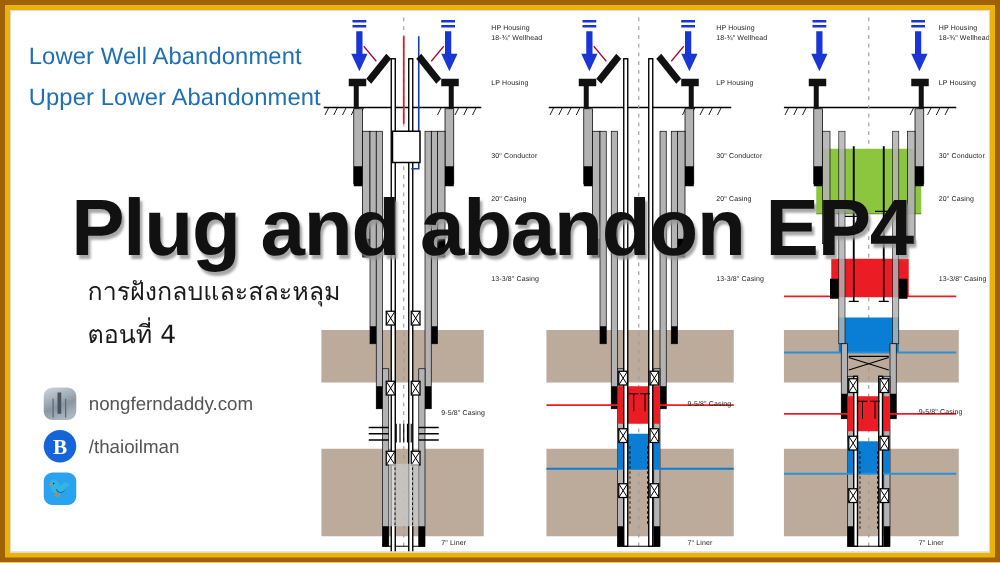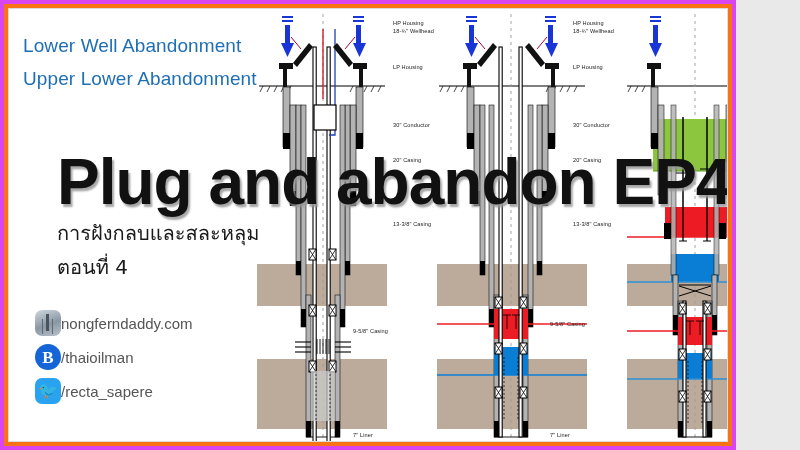--- a/index.html
+++ b/index.html
@@ -2,23 +2,23 @@
 <html><head>
 <meta charset="utf-8">
 <style>
   html,body{margin:0;padding:0;}
   body{
     width:800px;height:450px;overflow:hidden;
     background:#e9e9e9;
     font-family:"Liberation Sans","DejaVu Sans",sans-serif;
   }
   #canvas{
-    position:relative;width:736px;height:450px;
-    background:#f97316;
-    border:4px solid #d946ef;
+    position:relative;width:800px;height:450px;
+    background:#eab308;
+    border:4px solid #a16207;
     box-sizing:border-box;
   }
   #inner{
     position:absolute;inset:4px;
     background:#ffffff;
     border:1px solid #dcdcdc;
     overflow:hidden;
   }
 
   
@@ -33,21 +33,21 @@
   #hdr2{top:59px;}
 
   #main-title{
     position:absolute;left:48px;top:136px;
     font-size:64px;font-weight:bold;color:#111;
     white-space:nowrap;letter-spacing:-1px;
     text-shadow:2px 3px 2px rgba(150,150,150,.85);
     z-index:40;
   }
   .thai{
-    position:absolute;left:48px;
+    position:absolute;left:61px;
     font-size:20px;color:#1a1a1a;white-space:nowrap;z-index:40;
     font-family:"DejaVu Sans","Liberation Sans",sans-serif;
   }
   #thai1{top:208px;}
   #thai2{top:242px;}
 
   
   #social{position:absolute;left:26px;top:298px;z-index:40;}
   .srow{display:flex;align-items:center;height:32px;margin-bottom:2px;}
   .sicon{
@@ -69,21 +69,21 @@
   .sicon.insta:before{
     content:"";position:absolute;left:5px;top:5px;width:12px;height:12px;
     border:2.2px solid #fff;border-radius:5px;
   }
   .sicon.insta:after{
     content:"";position:absolute;left:9px;top:9px;width:4px;height:4px;
     border:2.2px solid #fff;border-radius:50%;
   }
   .sicon.twitter{background:#29a3ef;}
   .sicon.twitter span{color:#fff;font-size:16px;line-height:1;}
-  .slabel{font-size:15px;color:#555;white-space:nowrap;}
+  .slabel{margin-left:10px;font-size:15px;color:#555;white-space:nowrap;}
 
   
   .diagram{position:absolute;top:0;height:450px;}
   .diagram svg{display:block;}
 
   .lbl{
     position:absolute;font-size:5.6px;color:#1c1c1c;white-space:nowrap;
     line-height:1.35;letter-spacing:.1px;
   }
 </style>
@@ -492,18 +492,17 @@
       <span class="slabel">nongferndaddy.com</span>
     </div>
     <div class="srow">
       <span class="sicon blogger">B</span>
       <span class="slabel">/thaioilman</span>
     </div>
     <div class="srow">
       <span class="sicon twitter">
             <span>🐦</span>
           </span>
-      <span class="slabel">/recta_sapere</span>
     </div>
   </div>
 
 </div>
 </div>
 
 </body></html>

